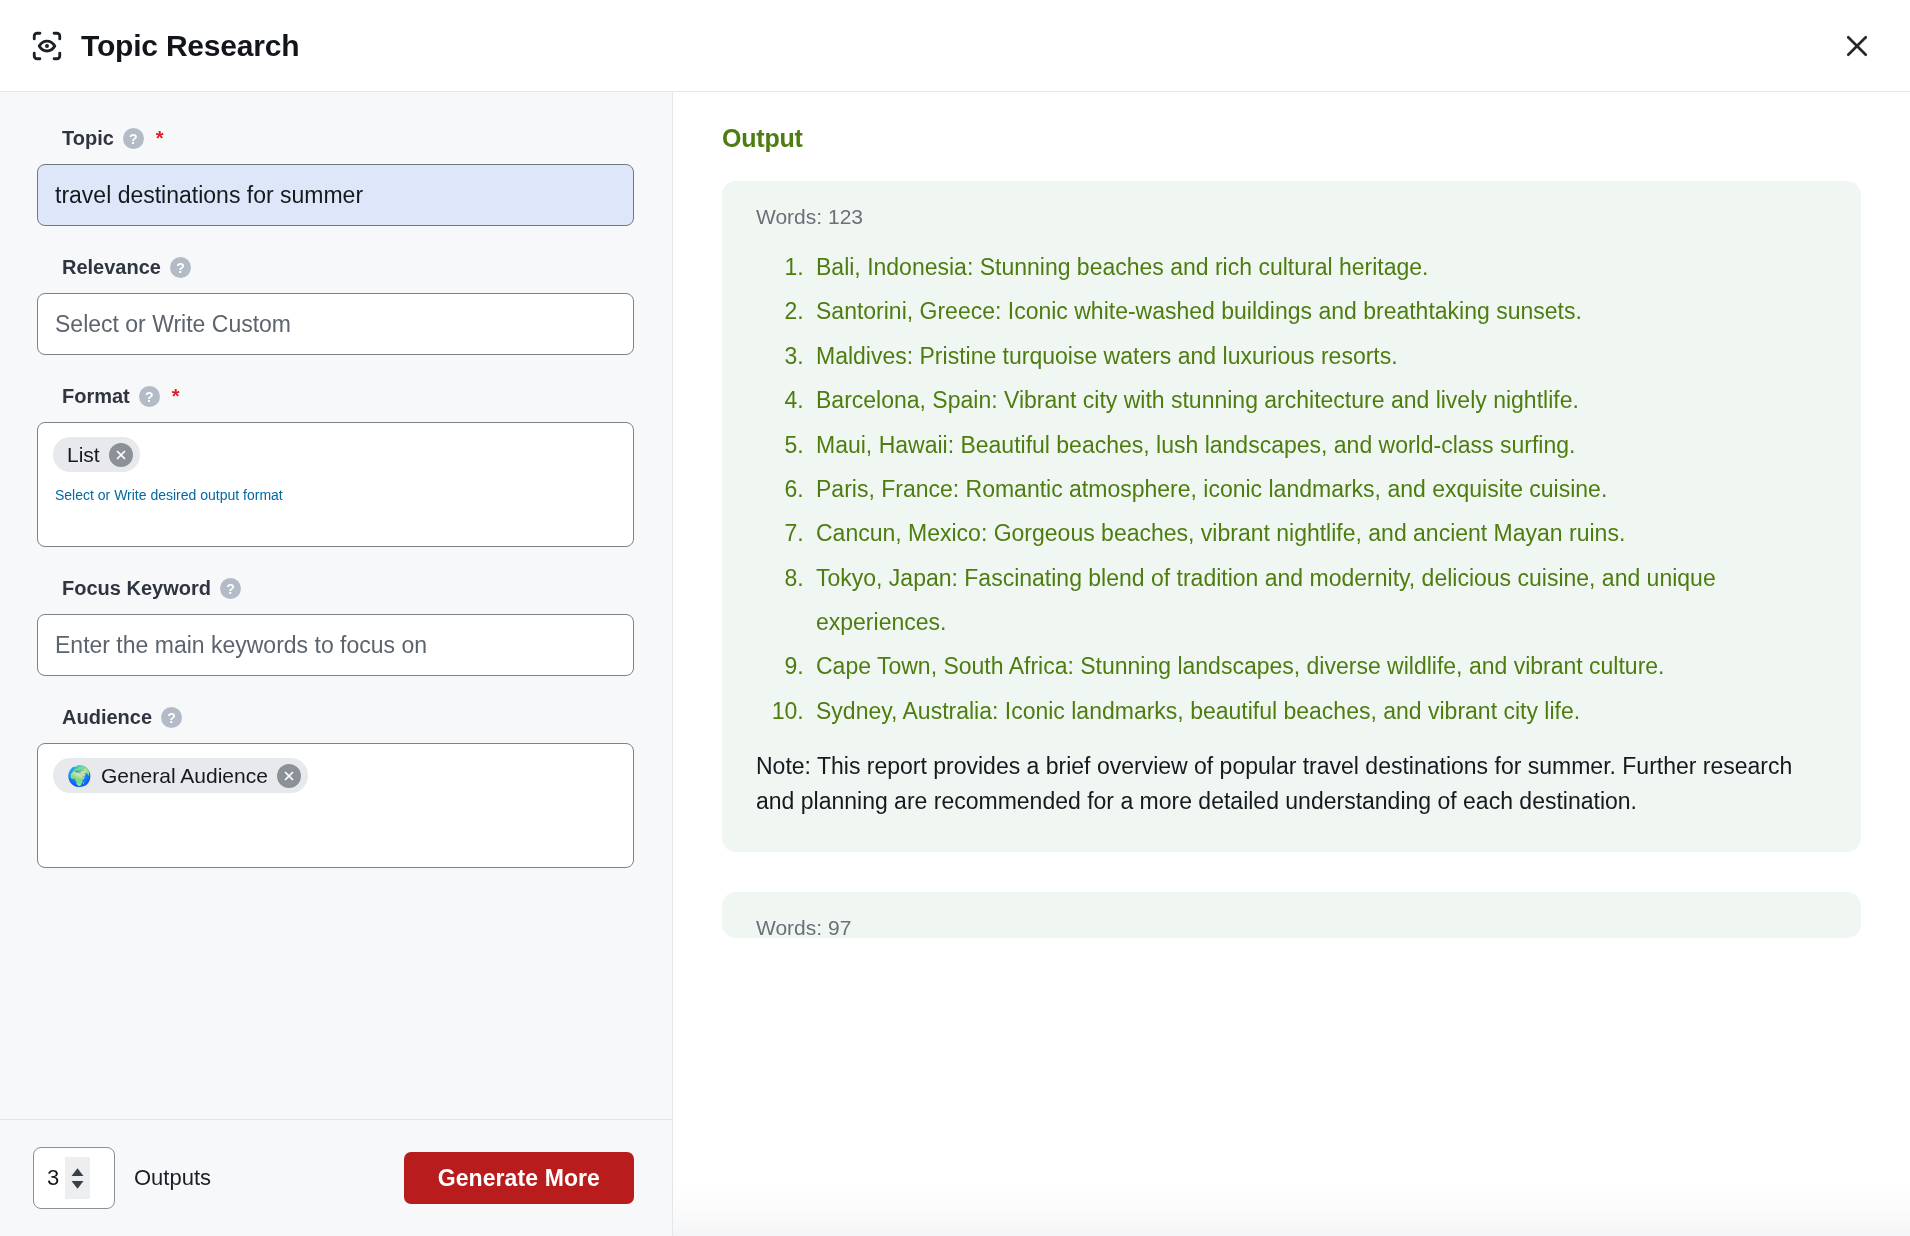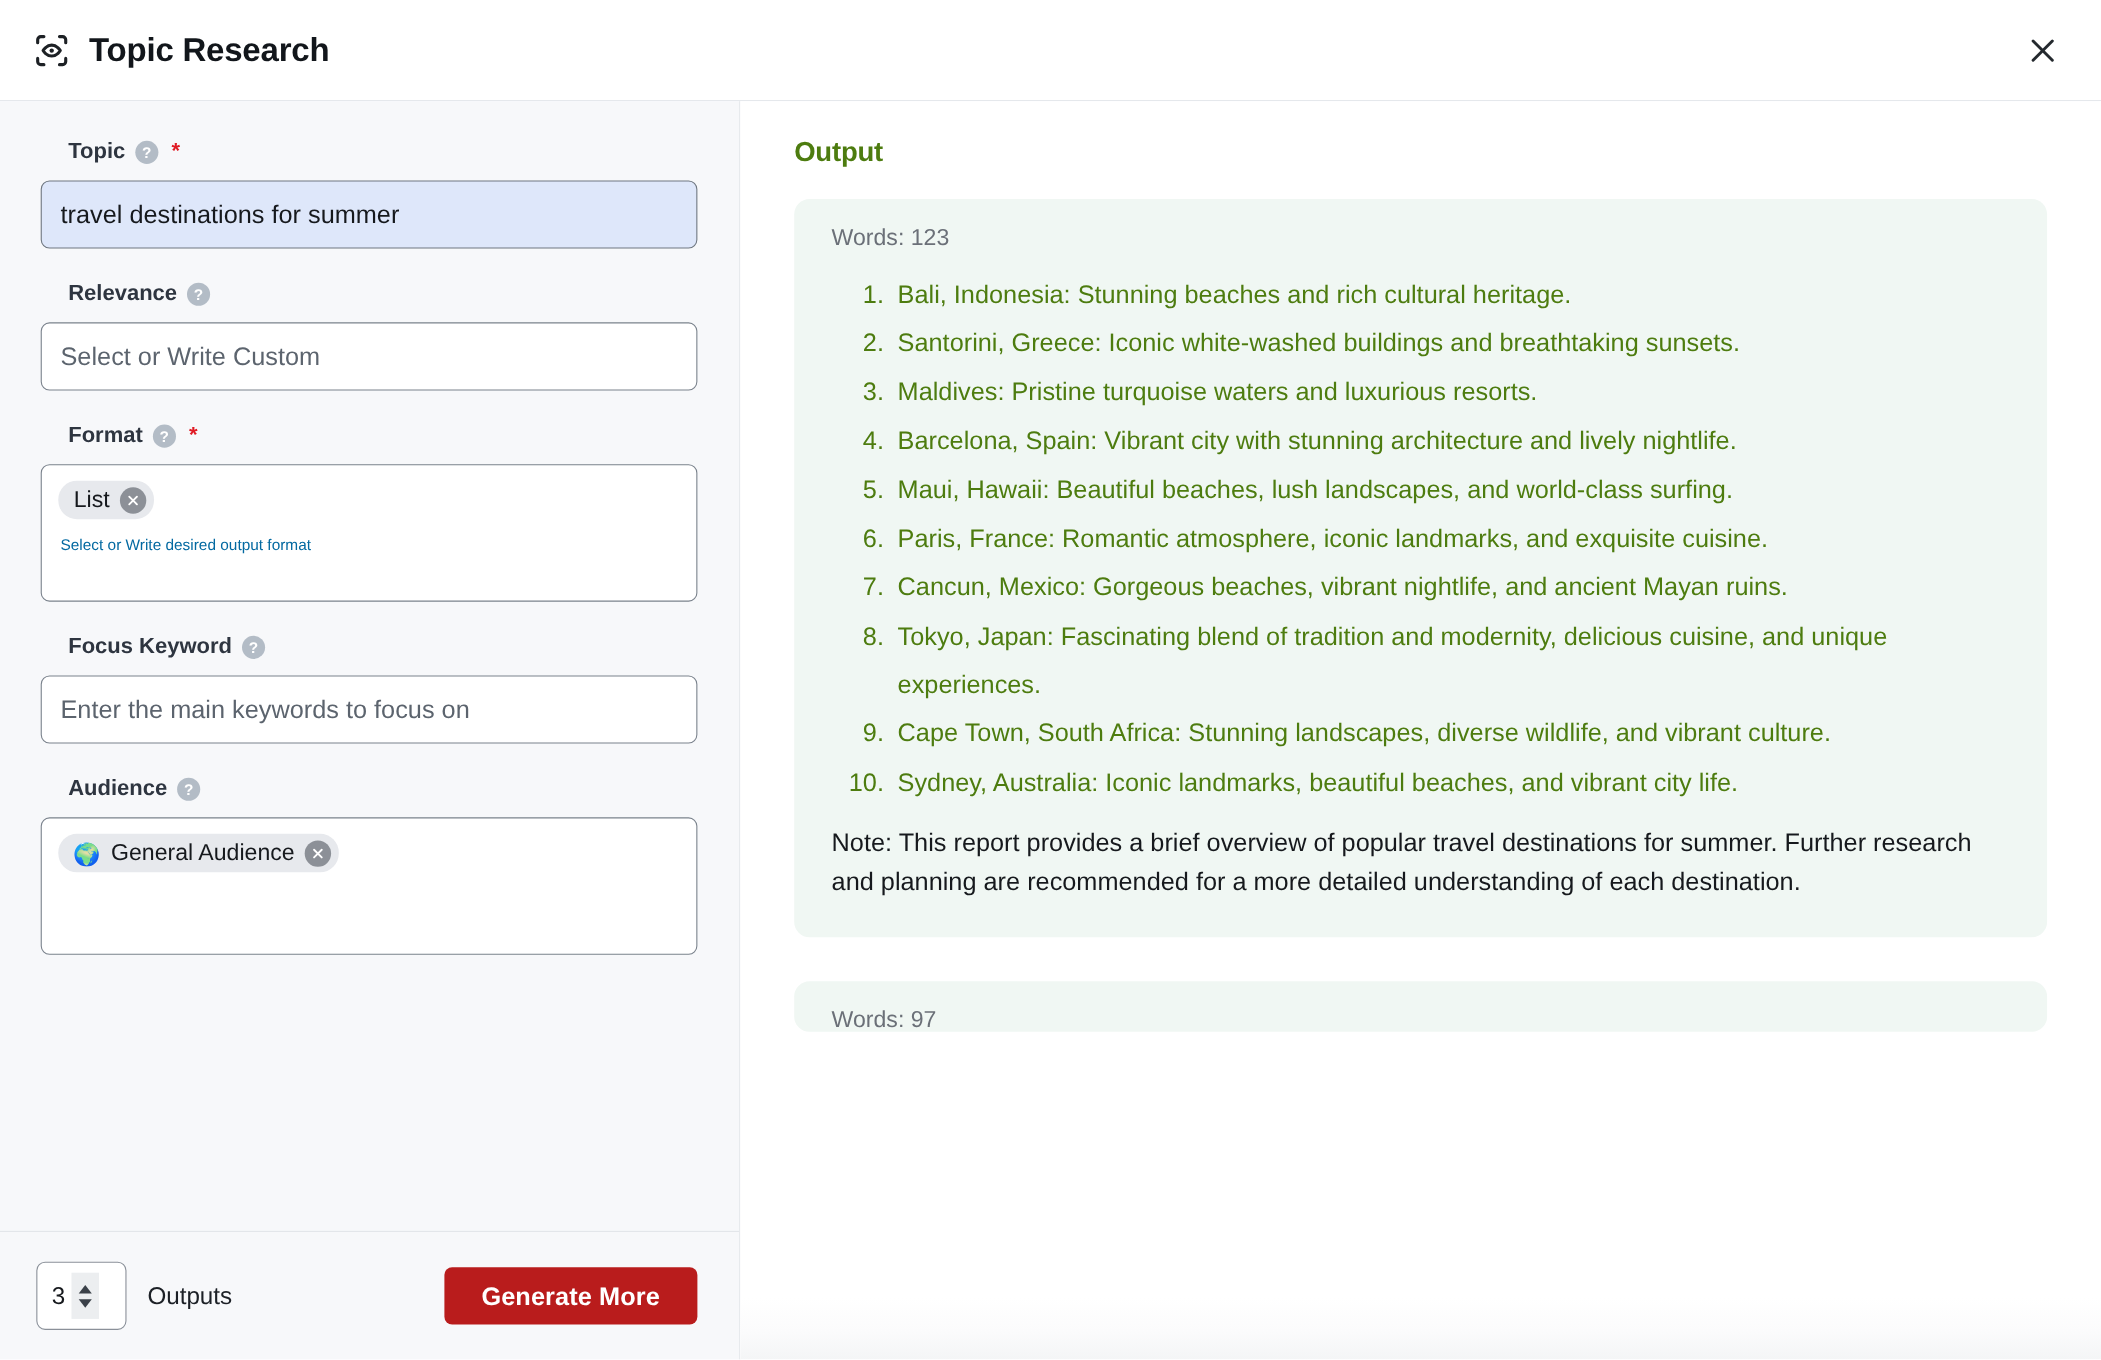--- a/index.html
+++ b/index.html
@@ -167,21 +167,21 @@
     width: 100%;
     border: 1px solid #7a828c;
     border-radius: 8px;
     background: #ffffff;
     padding: 14px 15px 13px 15px;
     min-height: 125px;
   }
   .chip-row { display: flex; flex-wrap: wrap; gap: 8px; margin-bottom: 16px; }
   .chip {
     display: inline-flex;
-    align-items: flex-end;
+    align-items: center;
     gap: 9px;
     background: #e7e9ed;
     border-radius: 17px;
     padding: 5px 7px 5px 14px;
     font-size: 21px;
     color: #16191d;
     line-height: 1.2;
     height: 35px;
     cursor: default;
   }

